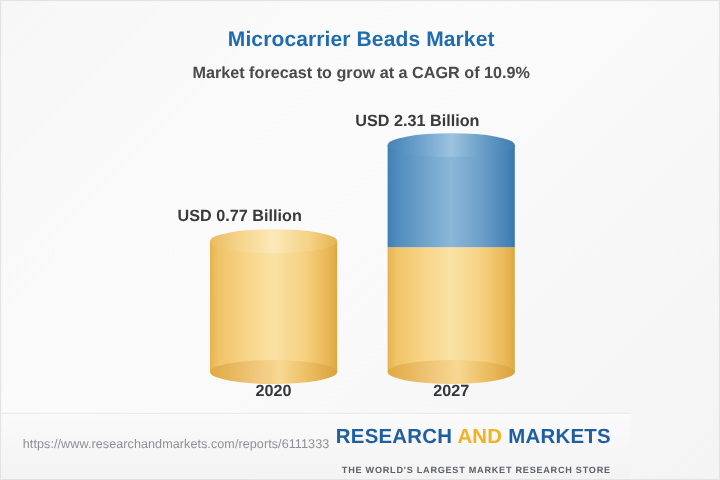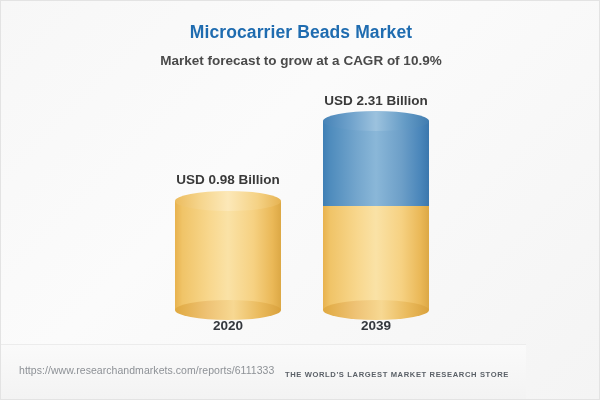--- a/index.html
+++ b/index.html
@@ -61,21 +61,20 @@
     height: 345px;
   }
   .bar-group.g2024 { left: 147px; }
   .bar-group.g2030 { left: 295px; }
 
   
   .value-label {
     position: absolute;
     left: 0;
     width: 160px;
-    text-align: center;
     font-size: 13.5px;
     font-weight: bold;
     color: #3a3a3a;
     white-space: nowrap;
   }
   .g2024 .value-label { top: 171px; }
   .g2030 .value-label { top: 92px; }
 
   
   .year-label {
@@ -207,21 +206,21 @@
 <div id="infographic">
 
   <div class="header">
     <h1 class="chart-title">Microcarrier Beads Market</h1>
     <p class="chart-subtitle">Market forecast to grow at a CAGR of 10.9%</p>
   </div>
 
   <div class="plot">
 
     <div class="bar-group g2024">
-      <div class="value-label">USD 0.98 Billion</div>
+      <div class="value-label">USD 0.77 Billion</div>
       <div class="ground-shadow"></div>
       <div class="cylinder">
         <div class="cyl-seg seg-yellow" style="top:0;height:109px;">
           <div class="cyl-body"></div>
           <div class="cap cap-top"></div>
           <div class="cap cap-bottom"></div>
         </div>
       </div>
       <div class="year-label">2020</div>
     </div>
@@ -234,25 +233,26 @@
         <div class="cyl-seg seg-yellow" style="top:85px;height:104px;">
           <div class="cyl-body"></div>
           <div class="cap cap-bottom"></div>
         </div>
 
         <div class="cyl-seg seg-blue" style="top:0;height:85px;">
           <div class="cyl-body"></div>
           <div class="cap cap-top"></div>
         </div>
       </div>
-      <div class="year-label">2039</div>
+      <div class="year-label">2027</div>
     </div>
 
   </div>
 
   <div class="footer">
     <div class="source-url">https://www.researchandmarkets.com/reports/6111333</div>
     <div class="logo">
+      <div class="logo-main"><span>RESEARCH</span> <span class="logo-and">AND</span> <span>MARKETS</span></div>
       <div class="logo-tag">THE WORLD'S LARGEST MARKET RESEARCH STORE</div>
     </div>
   </div>
 
 </div>
 
 </body></html>

